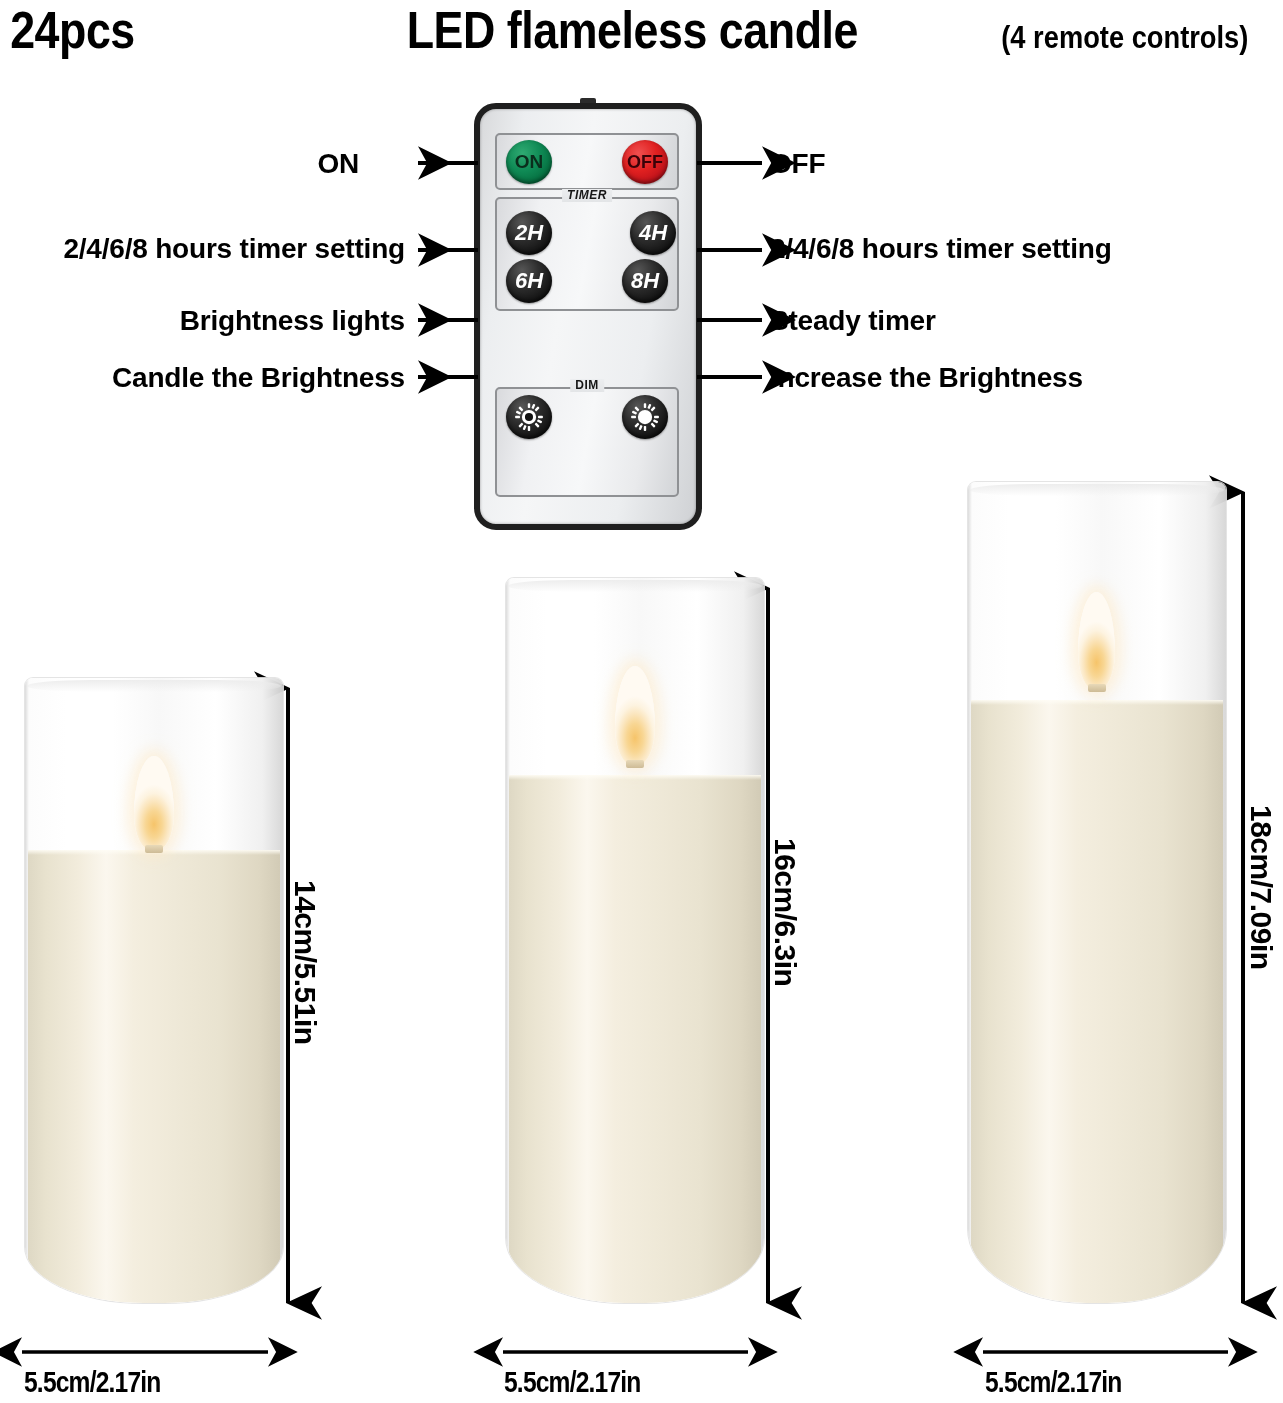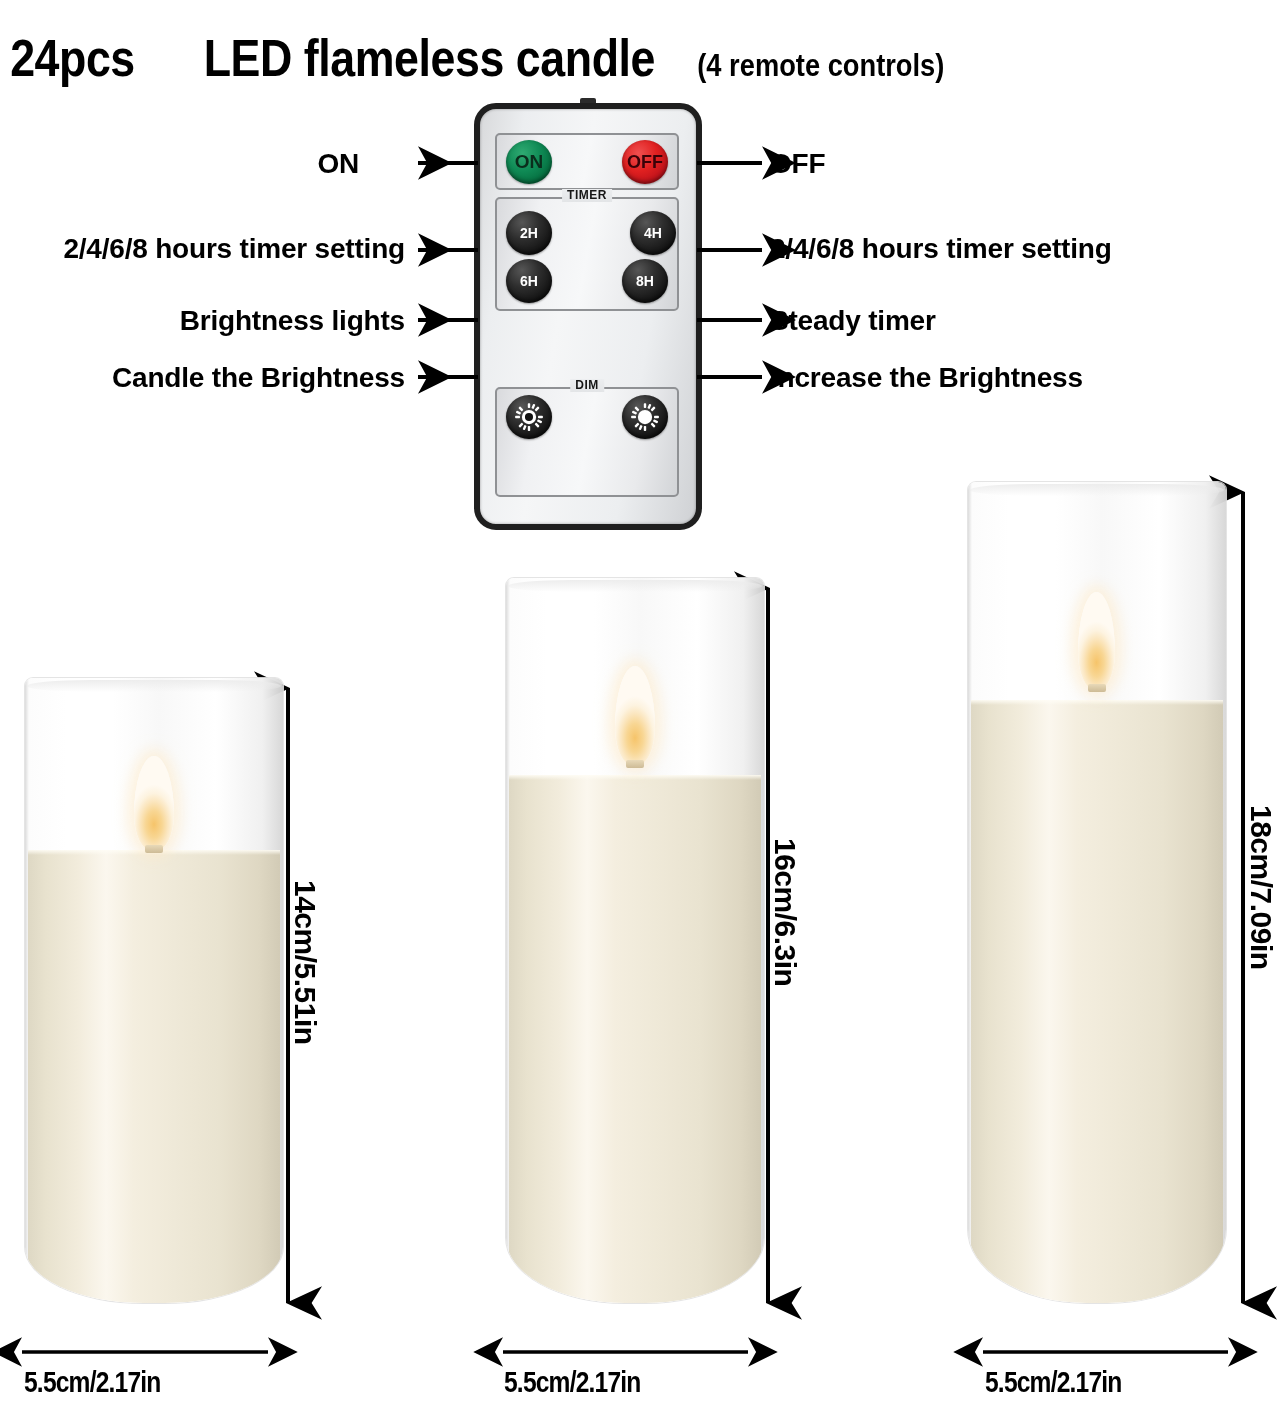--- a/index.html
+++ b/index.html
@@ -16,23 +16,22 @@
     color: #000000;
   }
 
   
   #title-bar {
     position: absolute;
     left: 0; top: 0;
     width: 1283px; height: 72px;
     display: flex;
     align-items: baseline;
-    justify-content: flex-start;
+    justify-content: space-between;
     white-space: nowrap;
-    margin-top: 28px;
   }
   .title-main {
     font-size: 52px;
     font-weight: 700;
     letter-spacing: -0.5px;
     transform: scaleX(0.86);
     transform-origin: center bottom;
   }
   .title-gap { display: inline-block; width: 22px; }
   .title-sub {
@@ -69,21 +68,21 @@
   .panel {
     position: absolute;
     left: 15px;
     width: 184px;
     box-sizing: border-box;
     border: 2px solid #8f9194;
     border-radius: 5px;
     background: linear-gradient(100deg,#d9dadd 0%, #f0f1f3 22%, #f7f8f9 50%, #e9eaec 78%, #d2d4d7 100%);
   }
   #panel-power { top: 24px;  height: 57px; }
-  #panel-timer { top: 88px;  height: 114px; }
+  #panel-timer { top: 88px;  height: 114px; font-style: italic; }
   #panel-mode  { top: 209px; height: 62px; }
   #panel-dim   { top: 278px; height: 110px; }
 
   .panel-label {
     position: absolute;
     left: 50%;
     transform: translateX(-50%);
     top: -10px;
     background: linear-gradient(180deg,#eceef0,#e3e5e7);
     padding: 0 5px;
@@ -120,21 +119,21 @@
     background: radial-gradient(circle at 36% 30%, #f05050 0%, #e02020 42%, #b8101a 78%, #7d0712 100%);
     color: #3a0208;
     font-size: 18px;
     box-shadow: inset 0 -2px 4px rgba(0,0,0,.45), 0 1px 2px rgba(0,0,0,.35);
   }
   .btn-dark {
     background: radial-gradient(circle at 35% 26%, #565656 0%, #2e2e2e 38%, #151515 72%, #000 100%);
     color: #ffffff;
     box-shadow: inset 0 -2px 4px rgba(0,0,0,.6), 0 1px 2px rgba(0,0,0,.4);
   }
-  .btn-timer { width: 46px; height: 44px; font-size: 14px; justify-content: center; }
+  .btn-timer { width: 46px; height: 44px; font-size: 22px; justify-content: center; }
   .btn-2h { left: 9px;  top: 12px; }
   .btn-4h { right: 1px; top: 12px; }
   .btn-6h { left: 9px;  top: 60px; }
   .btn-8h { right: 9px; top: 60px; }
 
   .btn-mode { width: 46px; height: 44px; font-size: 13px; top: 9px; }
   .btn-candle { left: 9px; }
   .btn-light  { right: 9px; font-size: 15px; }
 
   .btn-dim { width: 46px; height: 44px; top: 6px; }

